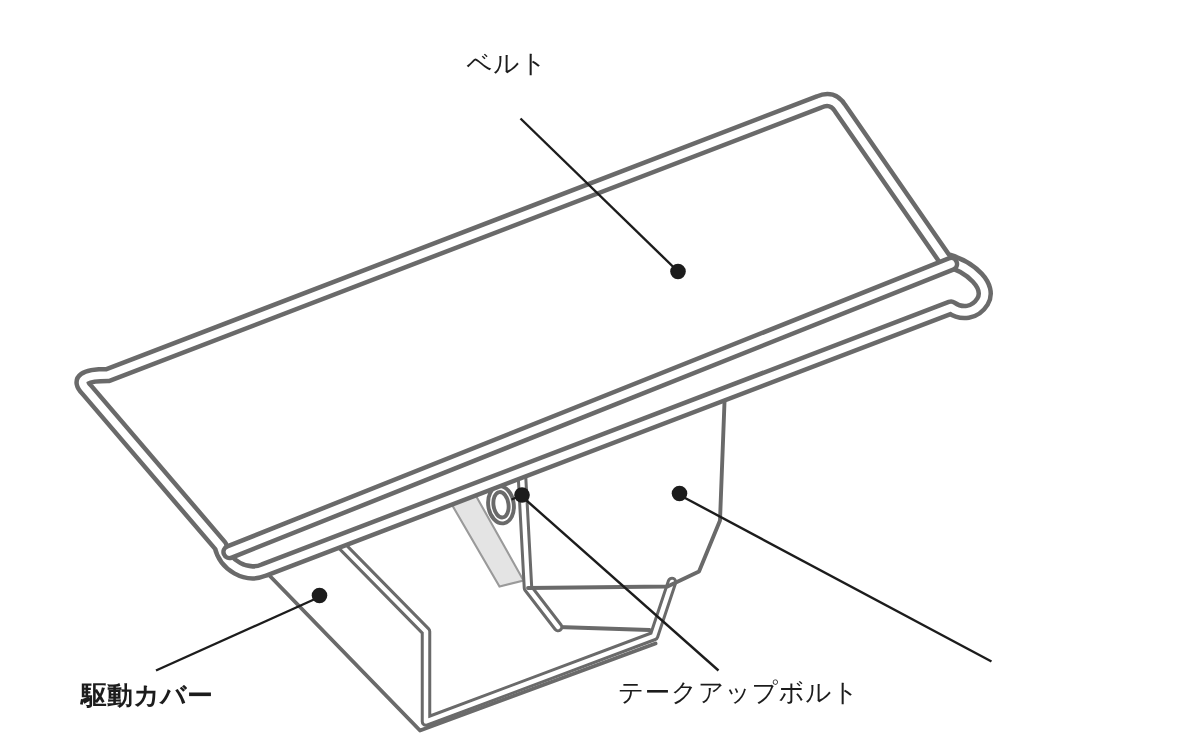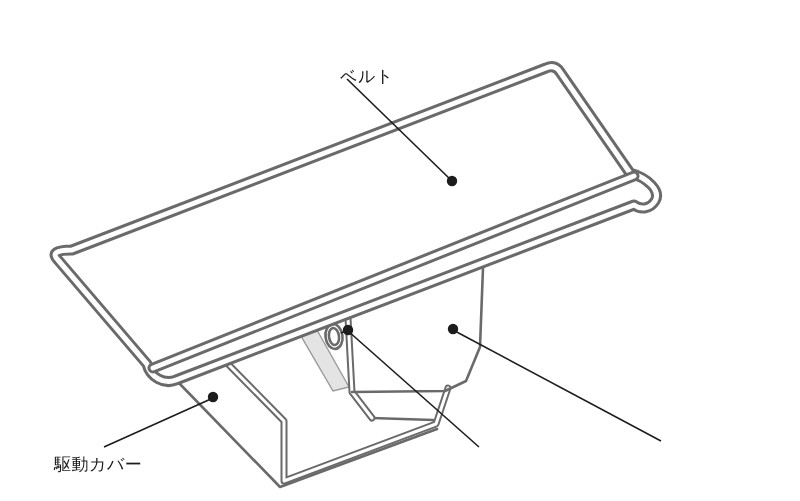--- a/index.html
+++ b/index.html
@@ -86,18 +86,19 @@
       <circle class="dot" cx="213" cy="397" r="5.2"></circle>
 
       <line class="ldr" x1="348" y1="331" x2="479" y2="447"></line>
       <circle class="dot" cx="348" cy="330" r="5.2"></circle>
 
       <line class="ldr" x1="453" y1="330" x2="661" y2="441"></line>
       <circle class="dot" cx="453" cy="329" r="5.2"></circle>
     </g>
   </svg>
 
-  <div class="lbl" style="left:311px;top:67px;margin-left:29px;">ベルト</div>
+  <div class="lbl" style="left:311px;top:34px;">ベルト</div>
 
-  <div class="lbl" style="left:54px;top:455px;">駆動カバー</div>
+  <div class="lbl" style="left:54px;top:455px;font-weight:bold;">駆動カバー</div>
 
+  <div class="lbl" style="left:412px;top:453px;">テークアップボルト</div>
 
 </div>
 
 </body></html>

